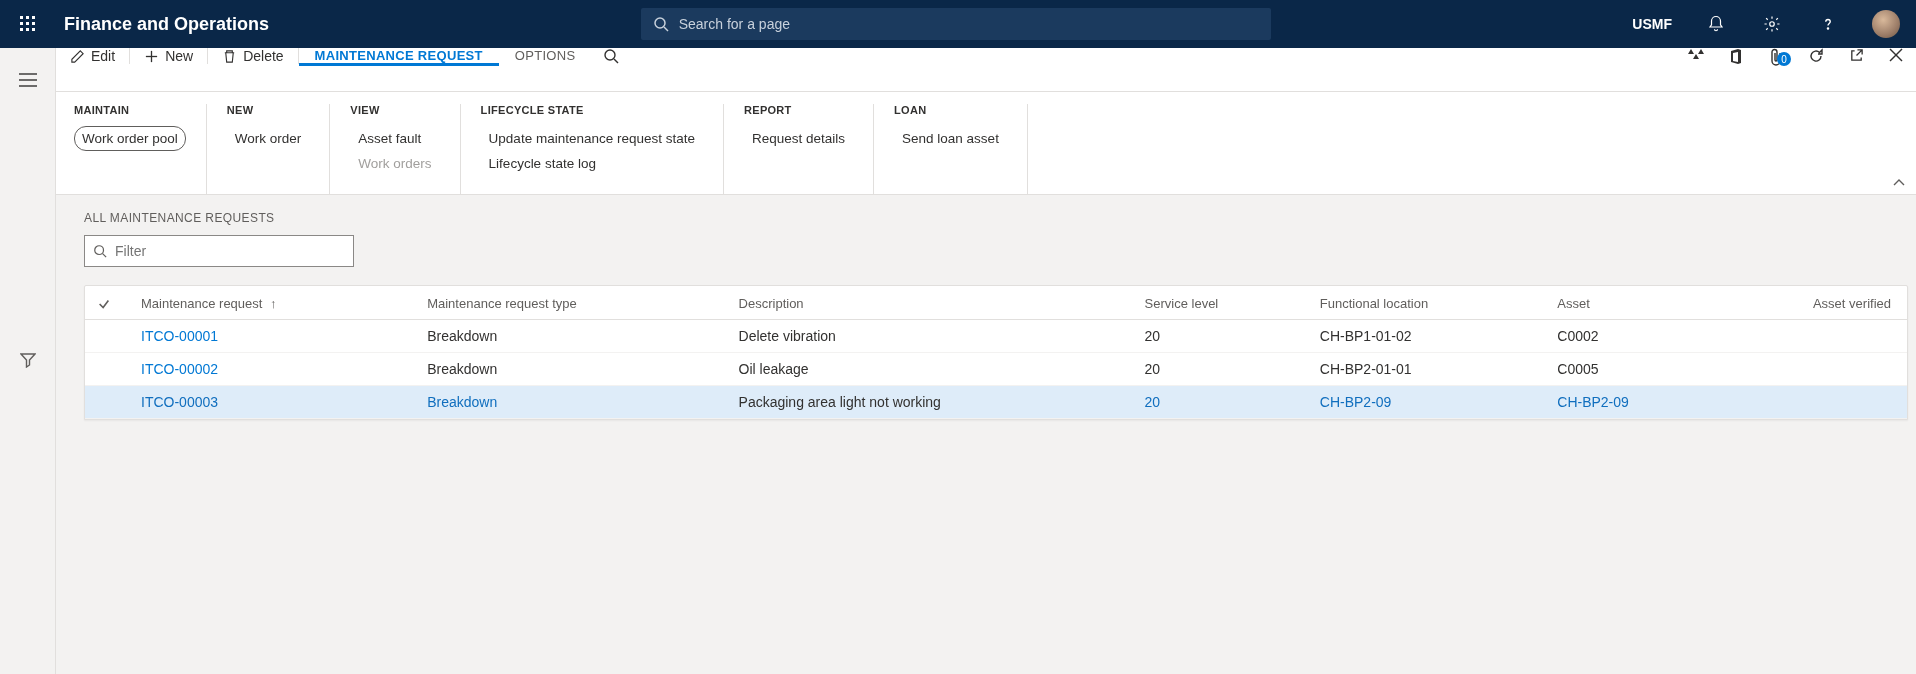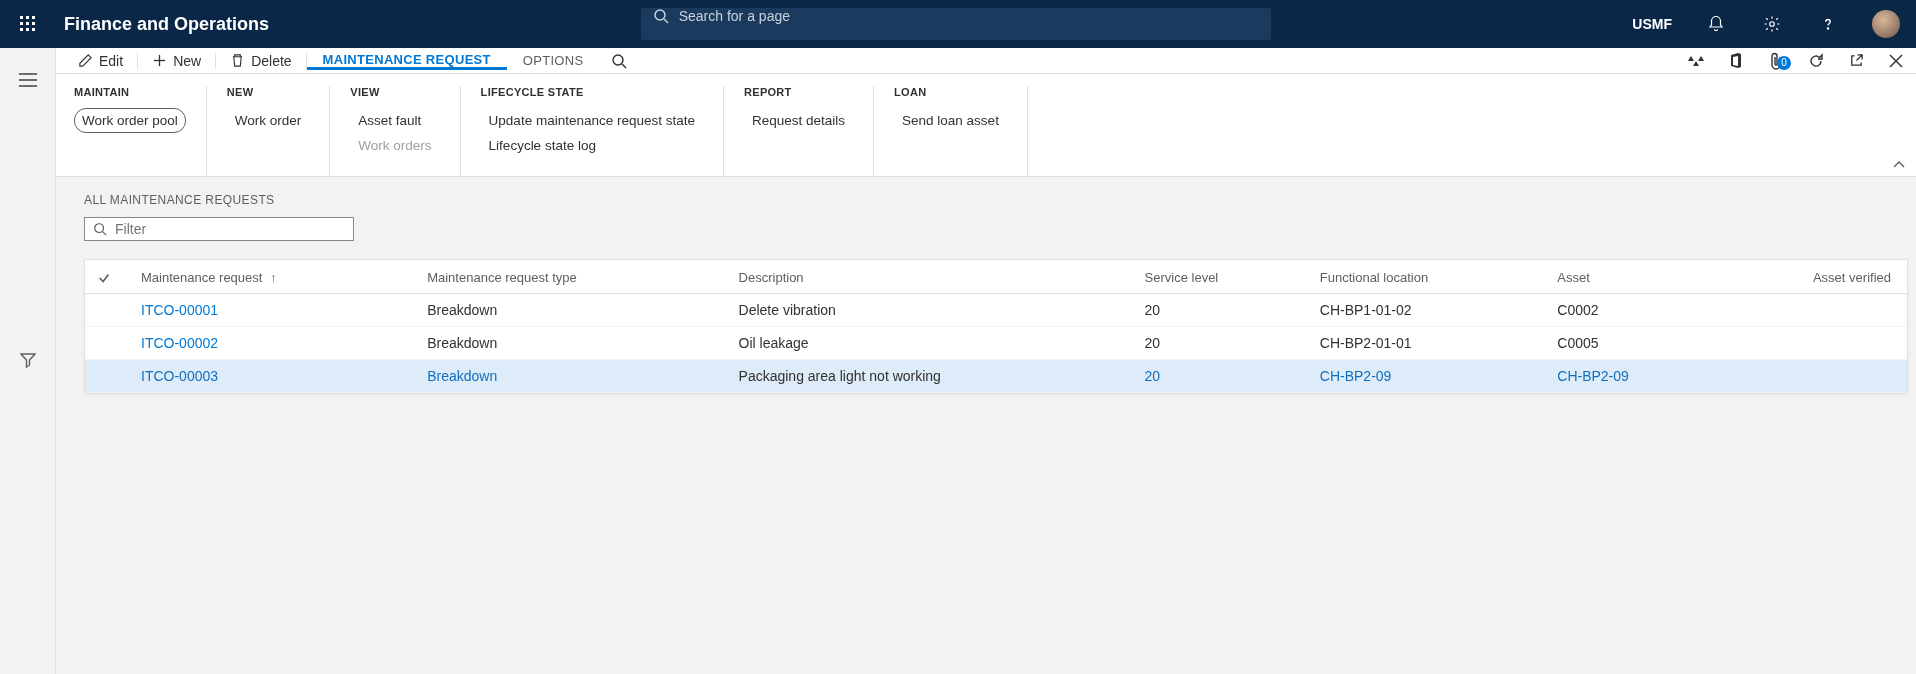--- a/index.html
+++ b/index.html
@@ -2,37 +2,37 @@
 <html><head>
 <meta charset="utf-8">
 <style>
   * { box-sizing: border-box; margin: 0; padding: 0; }
   body { font-family: "Segoe UI", -apple-system, sans-serif; font-size: 13px; color: #323130; background: #fff; overflow: hidden; }
   
   
   .header { background: #0a2748; color: #fff; height: 48px; display: flex; align-items: center; padding: 0 8px; }
   .waffle { width: 40px; height: 48px; display: flex; align-items: center; justify-content: center; cursor: pointer; }
   .brand { font-size: 18px; font-weight: 600; margin-left: 16px; margin-right: auto; }
-  .search-box { flex: 0 0 630px; height: 32px; background: #1b3a5e; border-radius: 2px; display: flex; align-items: flex-start; padding: 0 12px; margin-left: 30px; margin-right: auto;}
+  .search-box { flex: 0 0 630px; height: 32px; background: #1b3a5e; border-radius: 2px; display: flex; align-items: center; padding: 0 12px; margin-left: 30px; margin-right: auto;}
   .search-box svg { flex-shrink: 0; }
   .search-text { color: #c8d1dc; font-size: 14px; margin-left: 10px; flex: 1; }
   .header-right { display: flex; align-items: center; gap: 16px; margin-left: 20px; }
   .company { font-size: 14px; font-weight: 600; margin-right: 8px; }
   .hicon { width: 40px; height: 48px; display: flex; align-items: center; justify-content: center; cursor: pointer; }
   .avatar { width: 28px; height: 28px; border-radius: 50%; background: radial-gradient(circle at 40% 35%, #d9b99b 0%, #9c7d68 60%, #6a5443 100%); margin: 0 8px; }
 
   
   .shell { display: flex; height: calc(100vh - 48px); }
   .left-rail { width: 56px; background: #f3f2f1; display: flex; flex-direction: column; align-items: center; padding-top: 12px; border-right: 1px solid #e1dfdd; }
   .rail-btn { width: 40px; height: 40px; display: flex; align-items: center; justify-content: center; cursor: pointer; }
   .rail-spacer { flex: 1; max-height: 240px; }
   .main { flex: 1; display: flex; flex-direction: column; background: #fff; }
 
   
-  .action-bar { height: 26px; border-bottom: 1px solid #e1dfdd; display: flex; align-items: center; background: #fff; padding-left: 8px; }
+  .action-bar { height: 44px; border-bottom: 1px solid #e1dfdd; display: flex; align-items: flex-start; background: #fff; }
   .action-btn { display: flex; align-items: center; gap: 6px; padding: 0 14px; cursor: pointer; font-size: 14px; color: #323130; border-right: 1px solid #e1dfdd; }
   .tab { display: flex; align-items: center; padding: 0 16px; font-size: 13px; color: #605e5c; cursor: pointer; letter-spacing: 0.3px; }
   .tab.active { color: #0078d4; font-weight: 600; border-bottom: 3px solid #0078d4; }
   .action-spacer { flex: 1; }
   .action-icon { width: 40px; display: flex; align-items: center; justify-content: center; cursor: pointer; position: relative; }
   .badge { position: absolute; top: 4px; right: 5px; background: #0078d4; color: #fff; border-radius: 8px; font-size: 10px; min-width: 14px; height: 14px; display: flex; align-items: center; justify-content: center; padding: 0 3px; }
 
   
   .ribbon { background: #fff; border-bottom: 1px solid #e1dfdd; padding: 12px 18px 0; display: flex; gap: 0; position: relative; }
   .ribbon-group { padding: 0 20px 18px; border-right: 1px solid #e1dfdd; }
@@ -40,21 +40,21 @@
   .ribbon-group:last-of-type { border-right: none; }
   .ribbon-group h4 { font-size: 11px; font-weight: 700; letter-spacing: 0.3px; color: #323130; margin-bottom: 10px; text-transform: uppercase; }
   .ribbon-item { font-size: 13.5px; color: #323130; padding: 5px 8px; cursor: pointer; display: block; border-radius: 12px; }
   .ribbon-item.selected { border: 1px solid #605e5c; padding: 4px 7px; background: #fff; }
   .ribbon-item.disabled { color: #a19f9d; }
   .ribbon-collapse { position: absolute; right: 10px; bottom: 6px; cursor: pointer; }
 
   
   .content { flex: 1; padding: 16px 0 0 28px; background: #f3f2f1; overflow: auto; }
   .section-title { font-size: 12px; color: #605e5c; letter-spacing: 0.4px; margin-bottom: 10px; }
-  .filter-box { width: 270px; height: 24px; border: 1px solid #8a8886; background: #fff; display: flex; align-items: center; padding: 4px 8px; margin-bottom: 18px; }
+  .filter-box { width: 270px; height: 32px; border: 1px solid #8a8886; background: #fff; display: flex; align-items: center; padding: 4px 8px; margin-bottom: 18px; }
   .filter-box input { border: none; outline: none; font-size: 14px; margin-left: 8px; flex: 1; background: transparent; }
 
   .grid { background: #fff; border: 1px solid #e1dfdd; border-radius: 2px 2px 0 0; box-shadow: 0 1px 2px rgba(0,0,0,0.05); margin-right: 8px; min-width: 1440px;}
   table { width: 100%; border-collapse: collapse; }
   th { text-align: left; font-weight: 400; font-size: 13px; color: #605e5c; padding: 10px 12px 8px; border-bottom: 1px solid #e1dfdd; white-space: nowrap; }
   th .sort { margin-left: 4px; }
   td { padding: 8px 12px; font-size: 14px; color: #323130; border-bottom: 1px solid #f3f2f1; white-space: nowrap; }
   td.link { color: #0078d4; cursor: pointer; }
   tr.selected td { background: #deecf9; }
   tr.selected td.link { color: #106ebe; }

